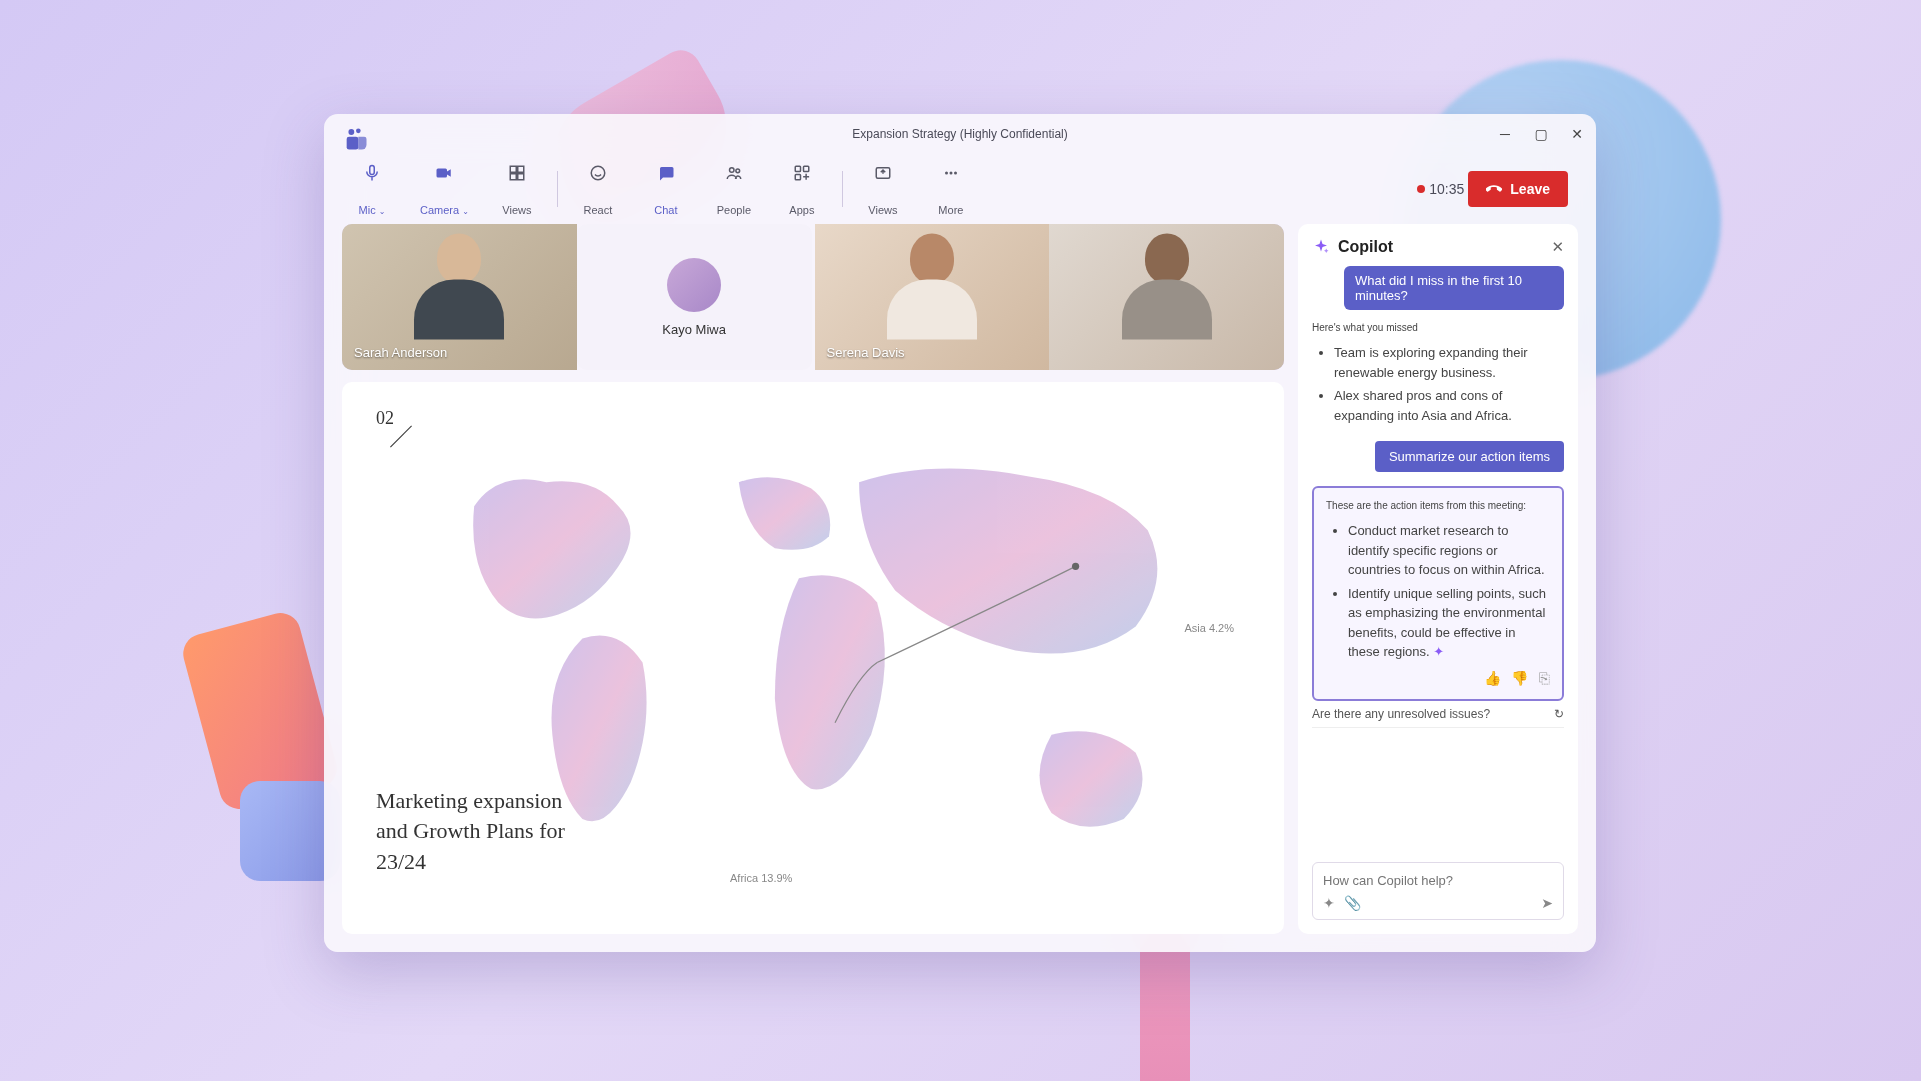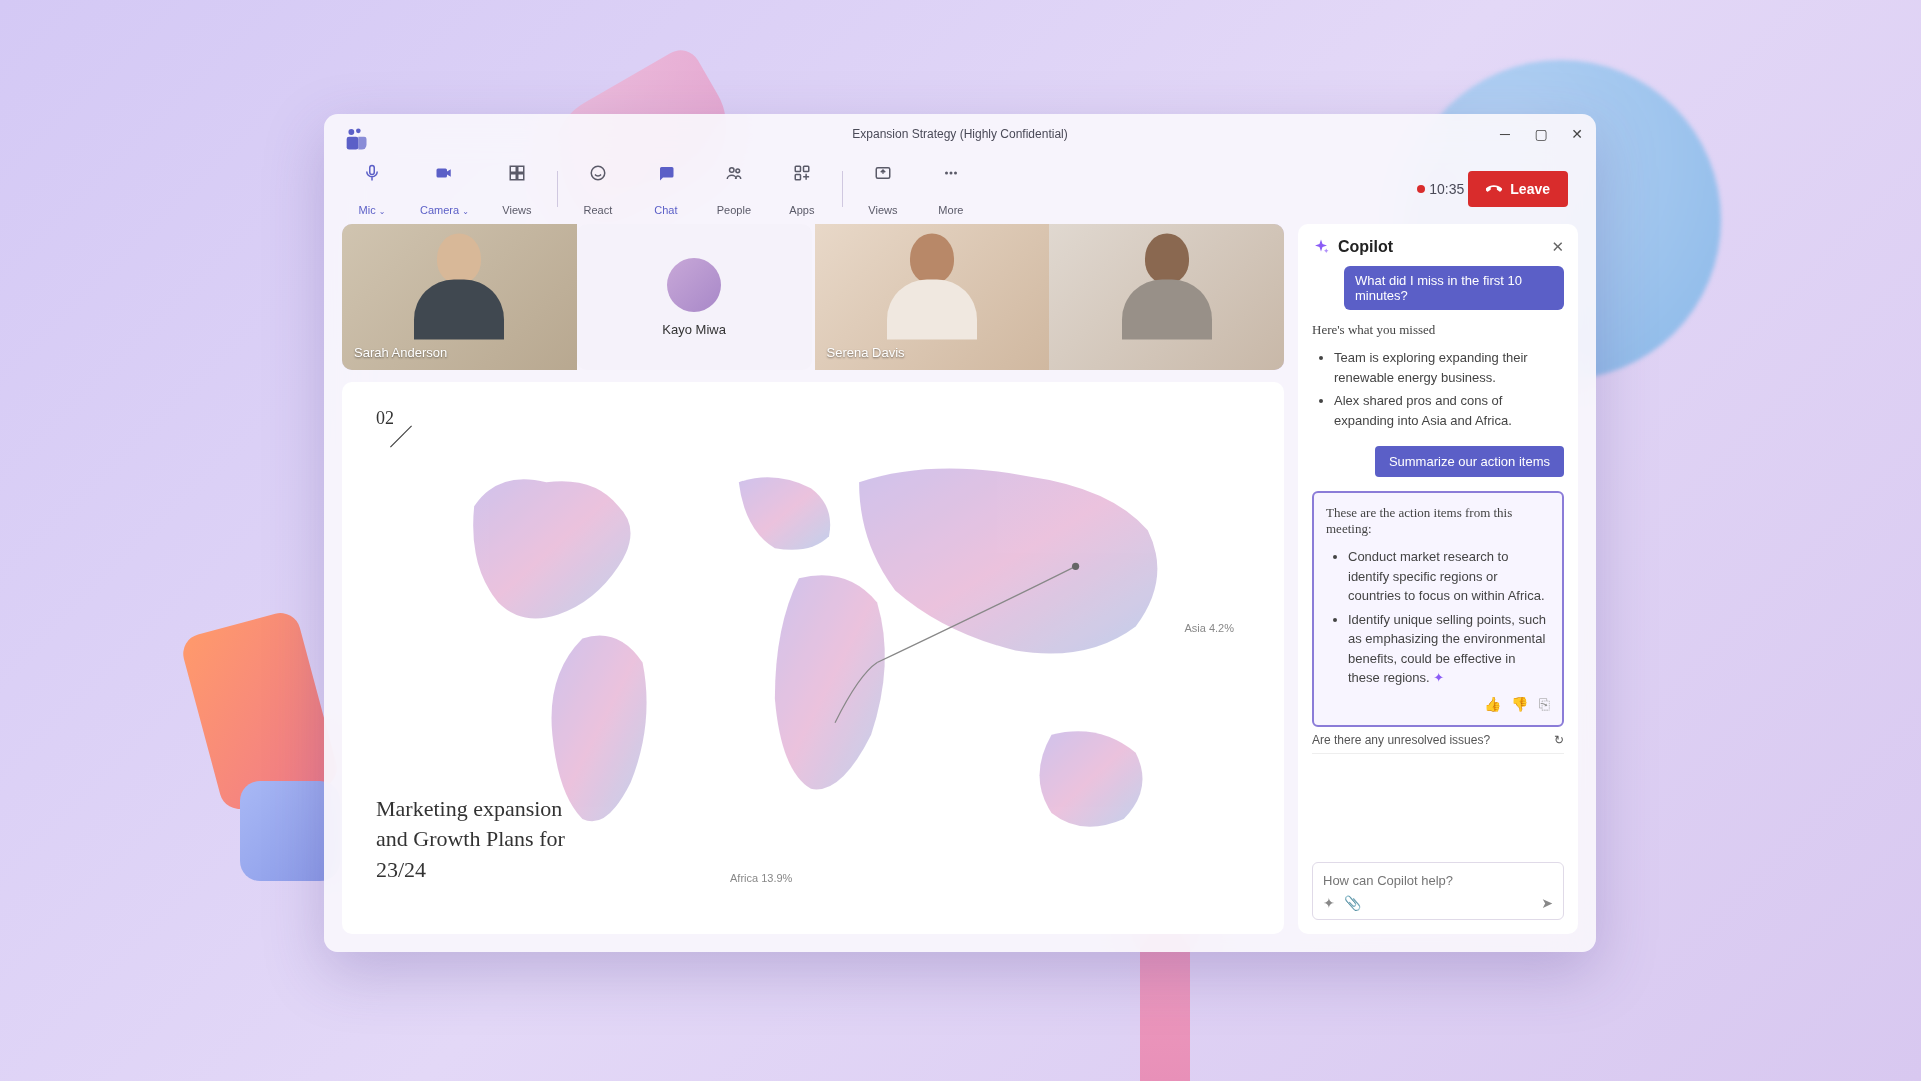--- a/index.html
+++ b/index.html
@@ -297,21 +297,21 @@
   bottom: 40px;
 }
 .map-label {
   position: absolute;
   font-size: 11px;
   color: #888;
 }
 .slide-title {
   position: absolute;
   left: 34px;
-  bottom: 48px;
+  bottom: 56px;
   font-family: Georgia, serif;
   font-size: 22px;
   line-height: 1.4;
   color: #333;
   max-width: 200px;
 }
 
 .copilot-panel {
   width: 280px;
   background: white;
@@ -354,22 +354,21 @@
   padding: 7px 11px;
   border-radius: 6px;
   margin-left: auto;
   width: fit-content;
   max-width: 220px;
   font-size: 13px;
   margin-bottom: 12px;
 }
 .bot-text {
   margin-bottom: 10px;
-  font-size: 13px;
-  font-family: Liberation Serif, serif;
+  font-size: 10px;
 }
 .bot-list {
   padding-left: 22px;
   margin-bottom: 16px;
   font-size: 13px;
   line-height: 1.5;
 }
 .bot-list li { margin-bottom: 4px; }
 .action-btn {
   background: #5b5fc7;

